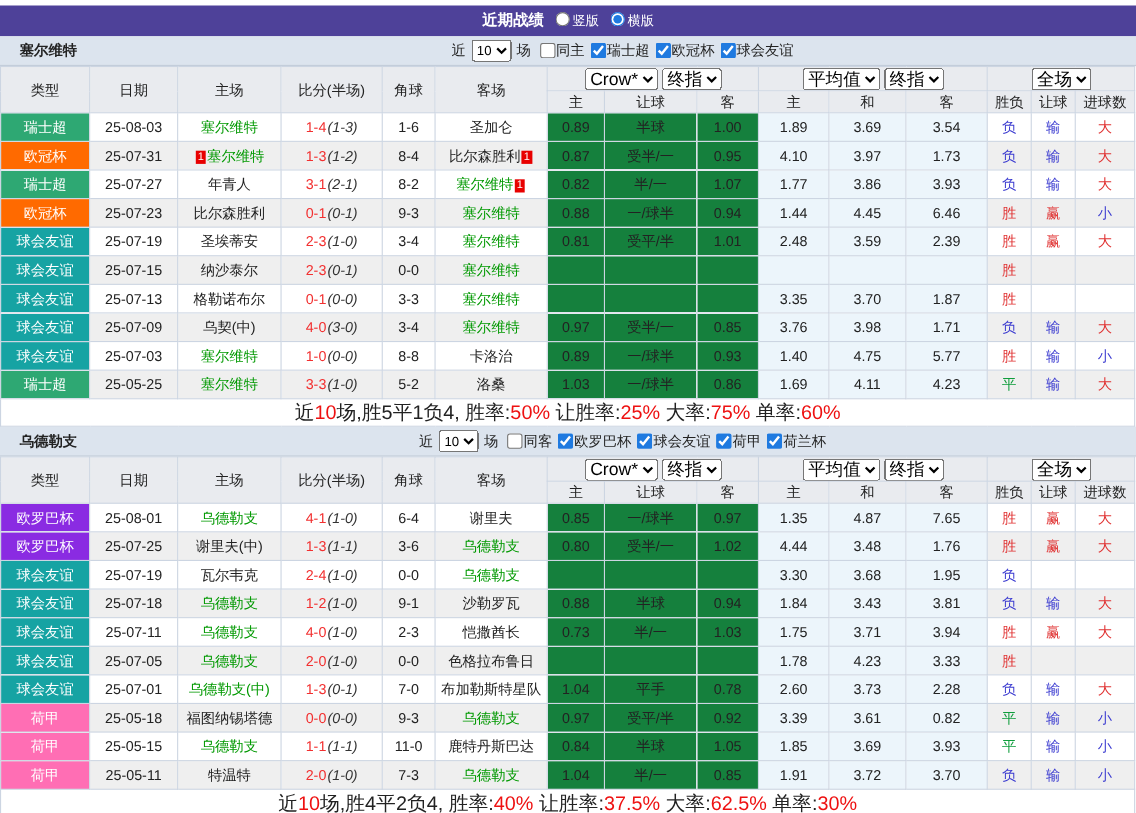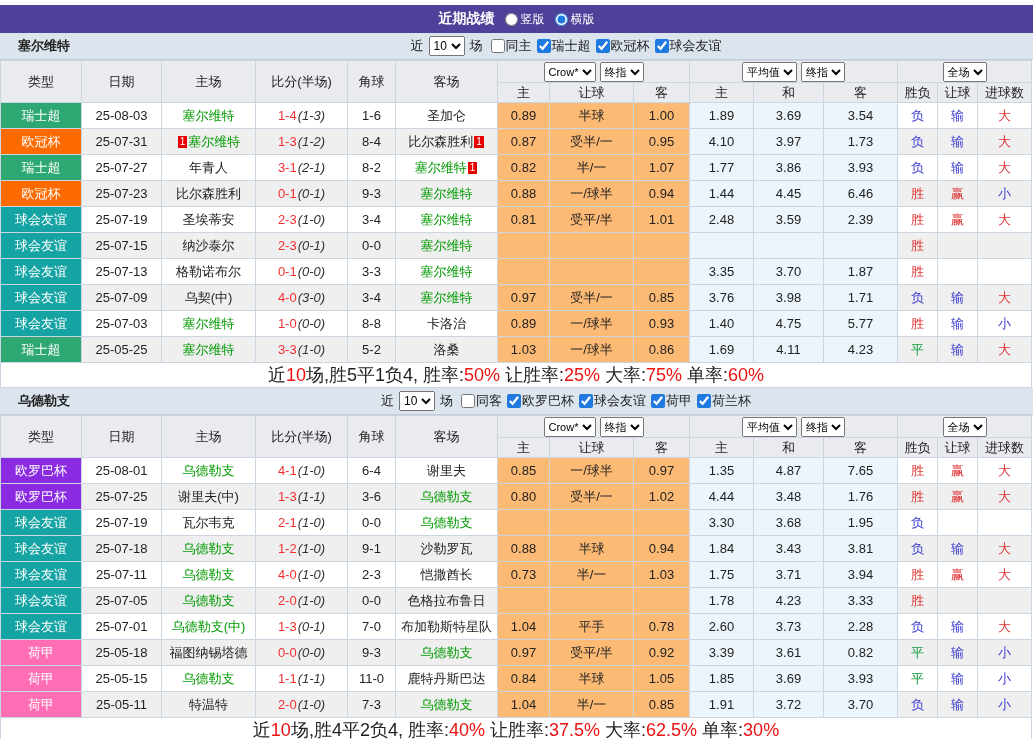--- a/index.html
+++ b/index.html
@@ -2,43 +2,43 @@
 <html><head>
 <meta charset="utf-8">
 <style>
   html,body{margin:0;padding:0;background:#fff;}
   body{width:1033px;font-family:"Liberation Sans","DejaVu Sans",sans-serif;-webkit-font-smoothing:antialiased;}
 
   
   .topbar{margin-top:5px;height:28px;background:#4e4199;color:#fff;
           display:flex;align-items:center;justify-content:center;gap:10px;}
   .topbar .title{font-weight:bold;font-size:14px;}
-  .layout-radio{display:inline-flex;align-items:center;gap:3px;font-size:12px;color:#fff;cursor:pointer;}
+  .layout-radio{display:inline-flex;align-items:flex-start;gap:3px;font-size:12px;color:#fff;cursor:pointer;}
   .layout-radio input{margin:0;accent-color:#1f7ae0;}
 
   
   .section-bar{height:26px;background:#dce4ee;border-bottom:1px solid #c3cdda;
                position:relative;display:flex;align-items:center;font-size:13px;color:#222;}
   .team-name{position:absolute;left:18px;font-weight:bold;}
   .filters{margin:0 auto;display:flex;align-items:center;transform:translateX(48px);}
   .filters .lbl{margin:0 3px;}
   .filters select{font-size:12px;height:20px;margin:0 2px;}
   .filters label{display:inline-flex;align-items:center;cursor:pointer;}
   .filters input[type=checkbox]{width:14px;height:14px;margin:0 1px 0 5px;accent-color:#1f7ae0;}
 
   
   table{border-collapse:collapse;table-layout:fixed;width:951px;font-size:13px;color:#222;}
   th,td{border:1px solid #ccd5e2;text-align:center;padding:0;white-space:nowrap;overflow:hidden;}
   thead th{background:#e9ebef;font-weight:normal;}
   thead tr.ctrl th{height:21px;}
   thead tr.sub th{height:19px;}
-  thead select{font-size:11px;height:20px;margin:0 2px;vertical-align:middle;}
+  thead select{font-size:16px;height:20px;margin:0 2px;vertical-align:middle;}
   tbody td{height:25px;background:#fff;}
   tbody tr:nth-child(even) td{background:#efefef;}
-  tbody tr td.cream{background:#fdba74;}
+  tbody tr td.cream{background:#15803d;}
   tbody tr td.lblue{background:#ecf5fb;}
   td.league{color:#fff;}
   .green{color:#009900;}
   .ft{color:#f23030;}
   .ht{color:#333;margin-left:1px;font-style:italic;}
   .res-red{color:#e03131;}
   .res-blue{color:#3a3ad0;}
   .res-green{color:#0f9d3c;}
   .redcard{display:inline-block;background:#e80000;color:#fff;font-size:10px;line-height:12px;
            padding:0 2px;margin:0 1px;vertical-align:1px;}
@@ -407,21 +407,21 @@
           <td class="lblue">3.48</td>
           <td class="lblue">1.76</td>
           <td><span class="res-red">胜</span></td>
           <td><span class="res-red">赢</span></td>
           <td><span class="res-red">大</span></td>
         </tr>
         <tr>
           <td class="league" style="background: rgb(22, 163, 163);">球会友谊</td>
           <td>25-07-19</td>
           <td><span>瓦尔韦克</span></td>
-          <td><span class="ft">2-1</span><span class="ht">(1-0)</span></td>
+          <td><span class="ft">2-4</span><span class="ht">(1-0)</span></td>
           <td>0-0</td>
           <td><span class="green">乌德勒支</span></td>
           <td class="cream"></td>
           <td class="cream"></td>
           <td class="cream"></td>
           <td class="lblue">3.30</td>
           <td class="lblue">3.68</td>
           <td class="lblue">1.95</td>
           <td><span class="res-blue">负</span></td>
           <td></td>

